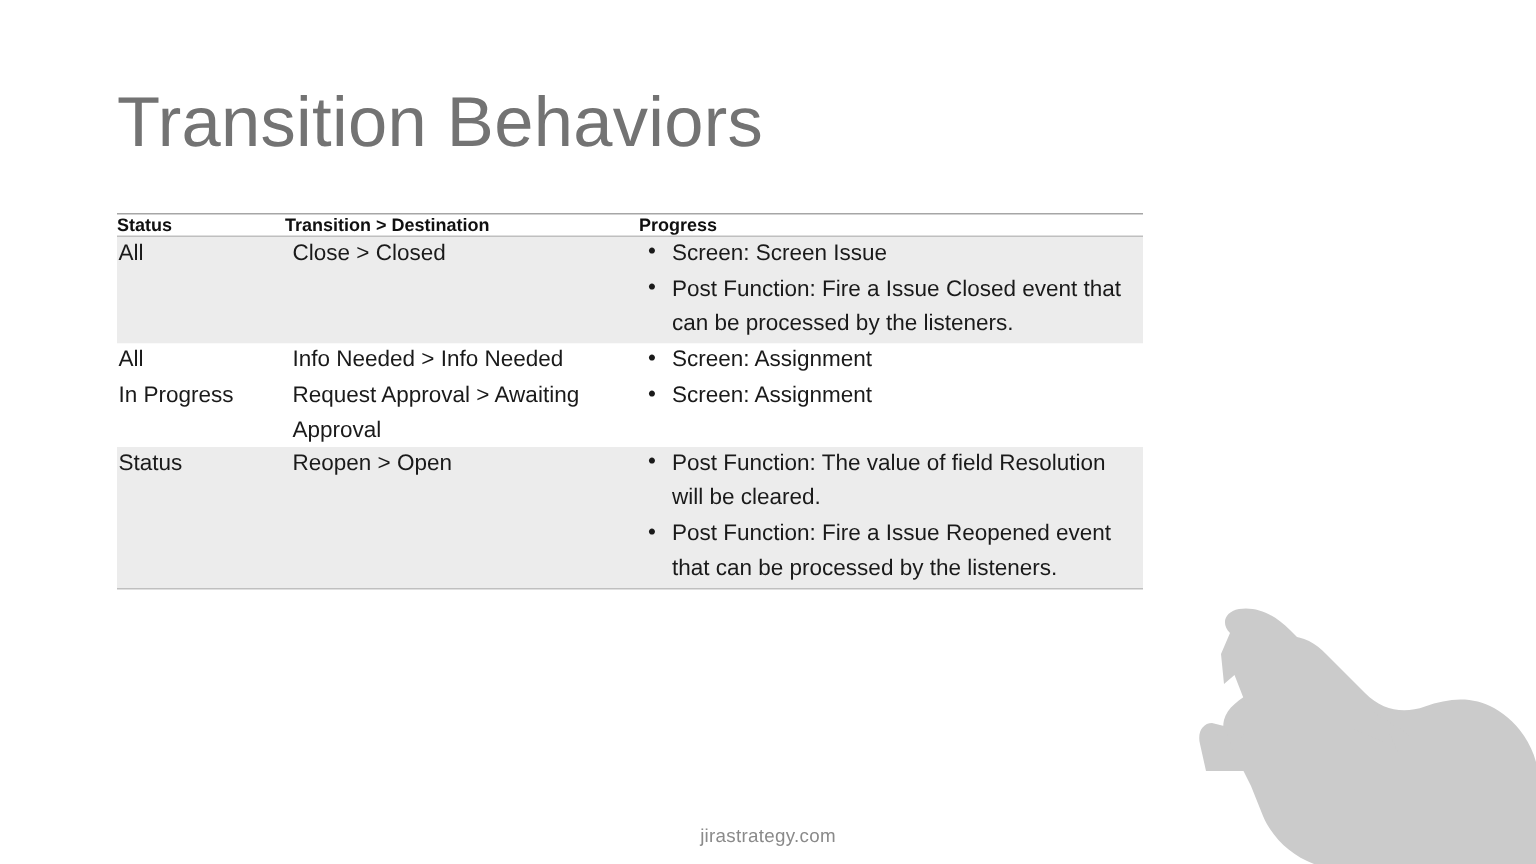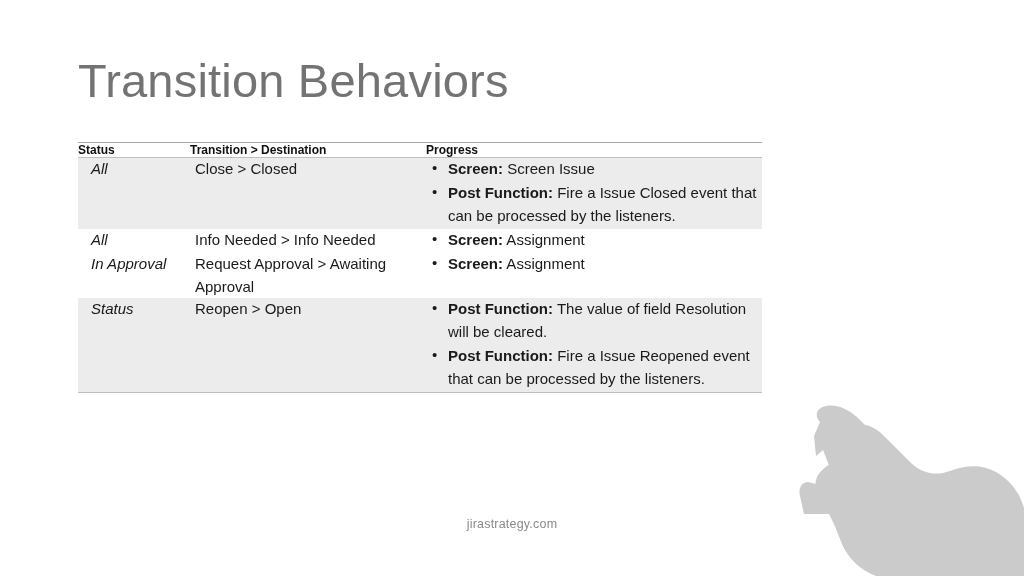--- a/index.html
+++ b/index.html
@@ -72,21 +72,21 @@
 
   tbody tr.band-shaded { background: #ececec; }
   tbody tr.band-plain  { background: #ffffff; }
 
   tbody td {
     font-size: 15px;
     color: #1a1a1a;
     line-height: 1.5;
     padding: 9px 6px 10px 7px;
   }
-  tbody td.cell-status { padding-left: 13px; font-style: italic; }
+  tbody td.cell-status { padding-left: 1px; }
   tbody td.cell-trans  { padding-left: 5px; margin-left: 38px; }
   tbody td.cell-behav  { padding-left: 0px; }
 
   
   ul.behav-list {
     list-style: none;
     margin: 0;
     padding: 0;
   }
   ul.behav-list li {
@@ -96,31 +96,31 @@
     line-height: 1.53;
   }
   ul.behav-list li::before {
     content: "\2022";
     position: absolute;
     left: 6px;
     top: -1px;
     font-size: 15px;
     color: #1a1a1a;
   }
-  .bold-lead { font-weight: bold; }
+  .bold-lead { font-weight: normal; }
 
   
   tbody tr.last-row { border-bottom: 1.4px solid #bfbfbf; }
 
   
   .watermark {
     position: absolute;
     left: 0;
     right: 0;
-    top: 517px;
+    top: 550px;
     text-align: center;
     font-size: 12.5px;
     color: #8a8a8a;
     letter-spacing: 0.2px;
   }
 </style>
 </head>
 <body>
 
 <div class="slide-title">Transition Behaviors</div>
@@ -219,21 +219,21 @@
       <td class="cell-trans">Info Needed &gt; Info Needed</td>
       <td class="cell-behav">
         <ul class="behav-list">
           <li><span class="bold-lead">Screen:</span><span> Assignment</span></li>
         </ul>
       </td>
     </tr>
 
 
     <tr class="band-plain">
-      <td class="cell-status">In Approval</td>
+      <td class="cell-status">In Progress</td>
       <td class="cell-trans">Request Approval &gt; Awaiting Approval</td>
       <td class="cell-behav">
         <ul class="behav-list">
           <li><span class="bold-lead">Screen:</span><span>  Assignment</span></li>
         </ul>
       </td>
     </tr>
 
     <tr class="band-shaded last-row">
       <td class="cell-status">Status</td>

